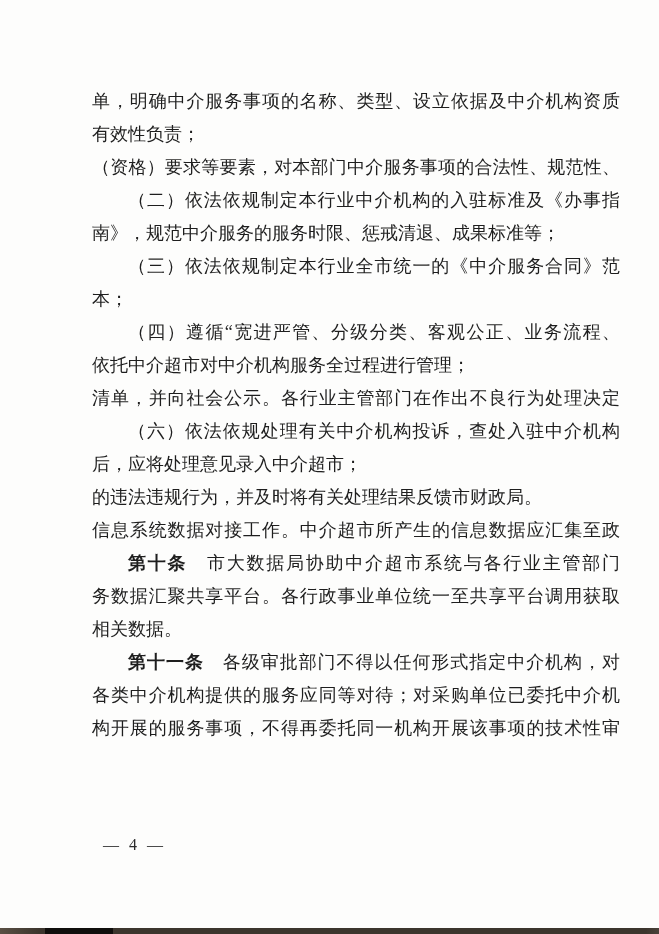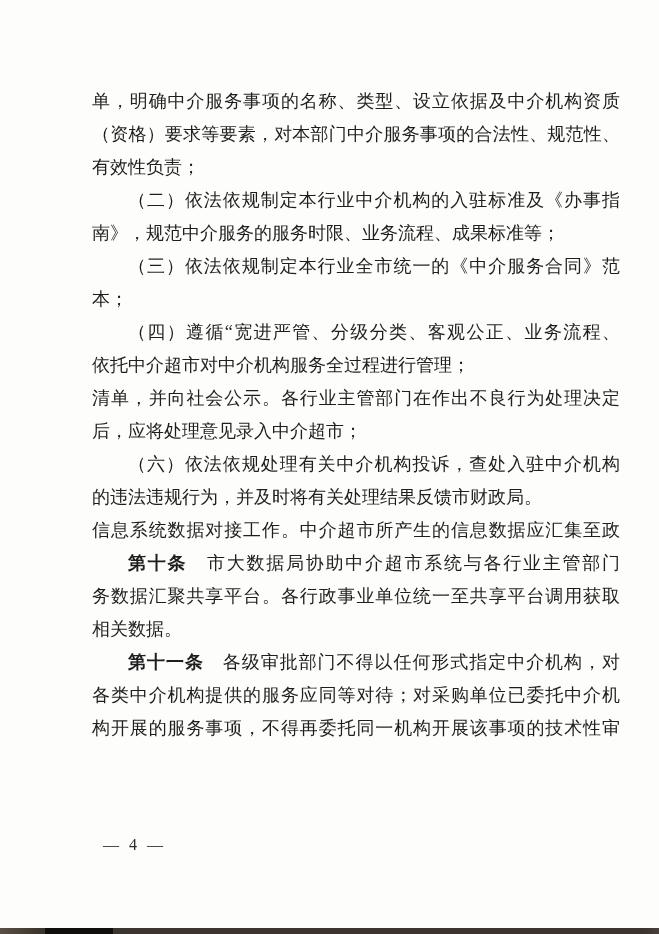--- a/index.html
+++ b/index.html
@@ -65,31 +65,31 @@
     height: 6px;
     background: #100e0c;
   }
 </style>
 </head>
 <body>
 
 <div id="page">
   <div id="content">
     <div class="line just">单，明确中介服务事项的名称、类型、设立依据及中介机构资质</div>
+    <div class="line">有效性负责；</div>
     <div class="line just">（资格）要求等要素，对本部门中介服务事项的合法性、规范性、</div>
-    <div class="line">有效性负责；</div>
     <div class="line just indent">（二）依法依规制定本行业中介机构的入驻标准及《办事指</div>
-    <div class="line">南》，规范中介服务的服务时限、业务流程、成果标准等；</div>
+    <div class="line">南》，规范中介服务的服务时限、惩戒清退、成果标准等；</div>
     <div class="line just indent">（三）依法依规制定本行业全市统一的《中介服务合同》范</div>
     <div class="line">本；</div>
     <div class="line just indent">（四）遵循“宽进严管、分级分类、客观公正、业务流程、</div>
     <div class="line">依托中介超市对中介机构服务全过程进行管理；</div>
     <div class="line just">清单，并向社会公示。各行业主管部门在作出不良行为处理决定</div>
+    <div class="line just indent">（六）依法依规处理有关中介机构投诉，查处入驻中介机构</div>
     <div class="line">后，应将处理意见录入中介超市；</div>
-    <div class="line just indent">（六）依法依规处理有关中介机构投诉，查处入驻中介机构</div>
     <div class="line">的违法违规行为，并及时将有关处理结果反馈市财政局。</div>
     <div class="line just">信息系统数据对接工作。中介超市所产生的信息数据应汇集至政</div>
     <div class="line just indent">
       <span class="art-no">第十条</span><span>　市大数据局协助中介超市系统与各行业主管部门</span>
     </div>
     <div class="line just">务数据汇聚共享平台。各行政事业单位统一至共享平台调用获取</div>
     <div class="line">相关数据。</div>
     <div class="line just indent">
       <span class="art-no">第十一条</span><span>　各级审批部门不得以任何形式指定中介机构，对</span>
     </div>

